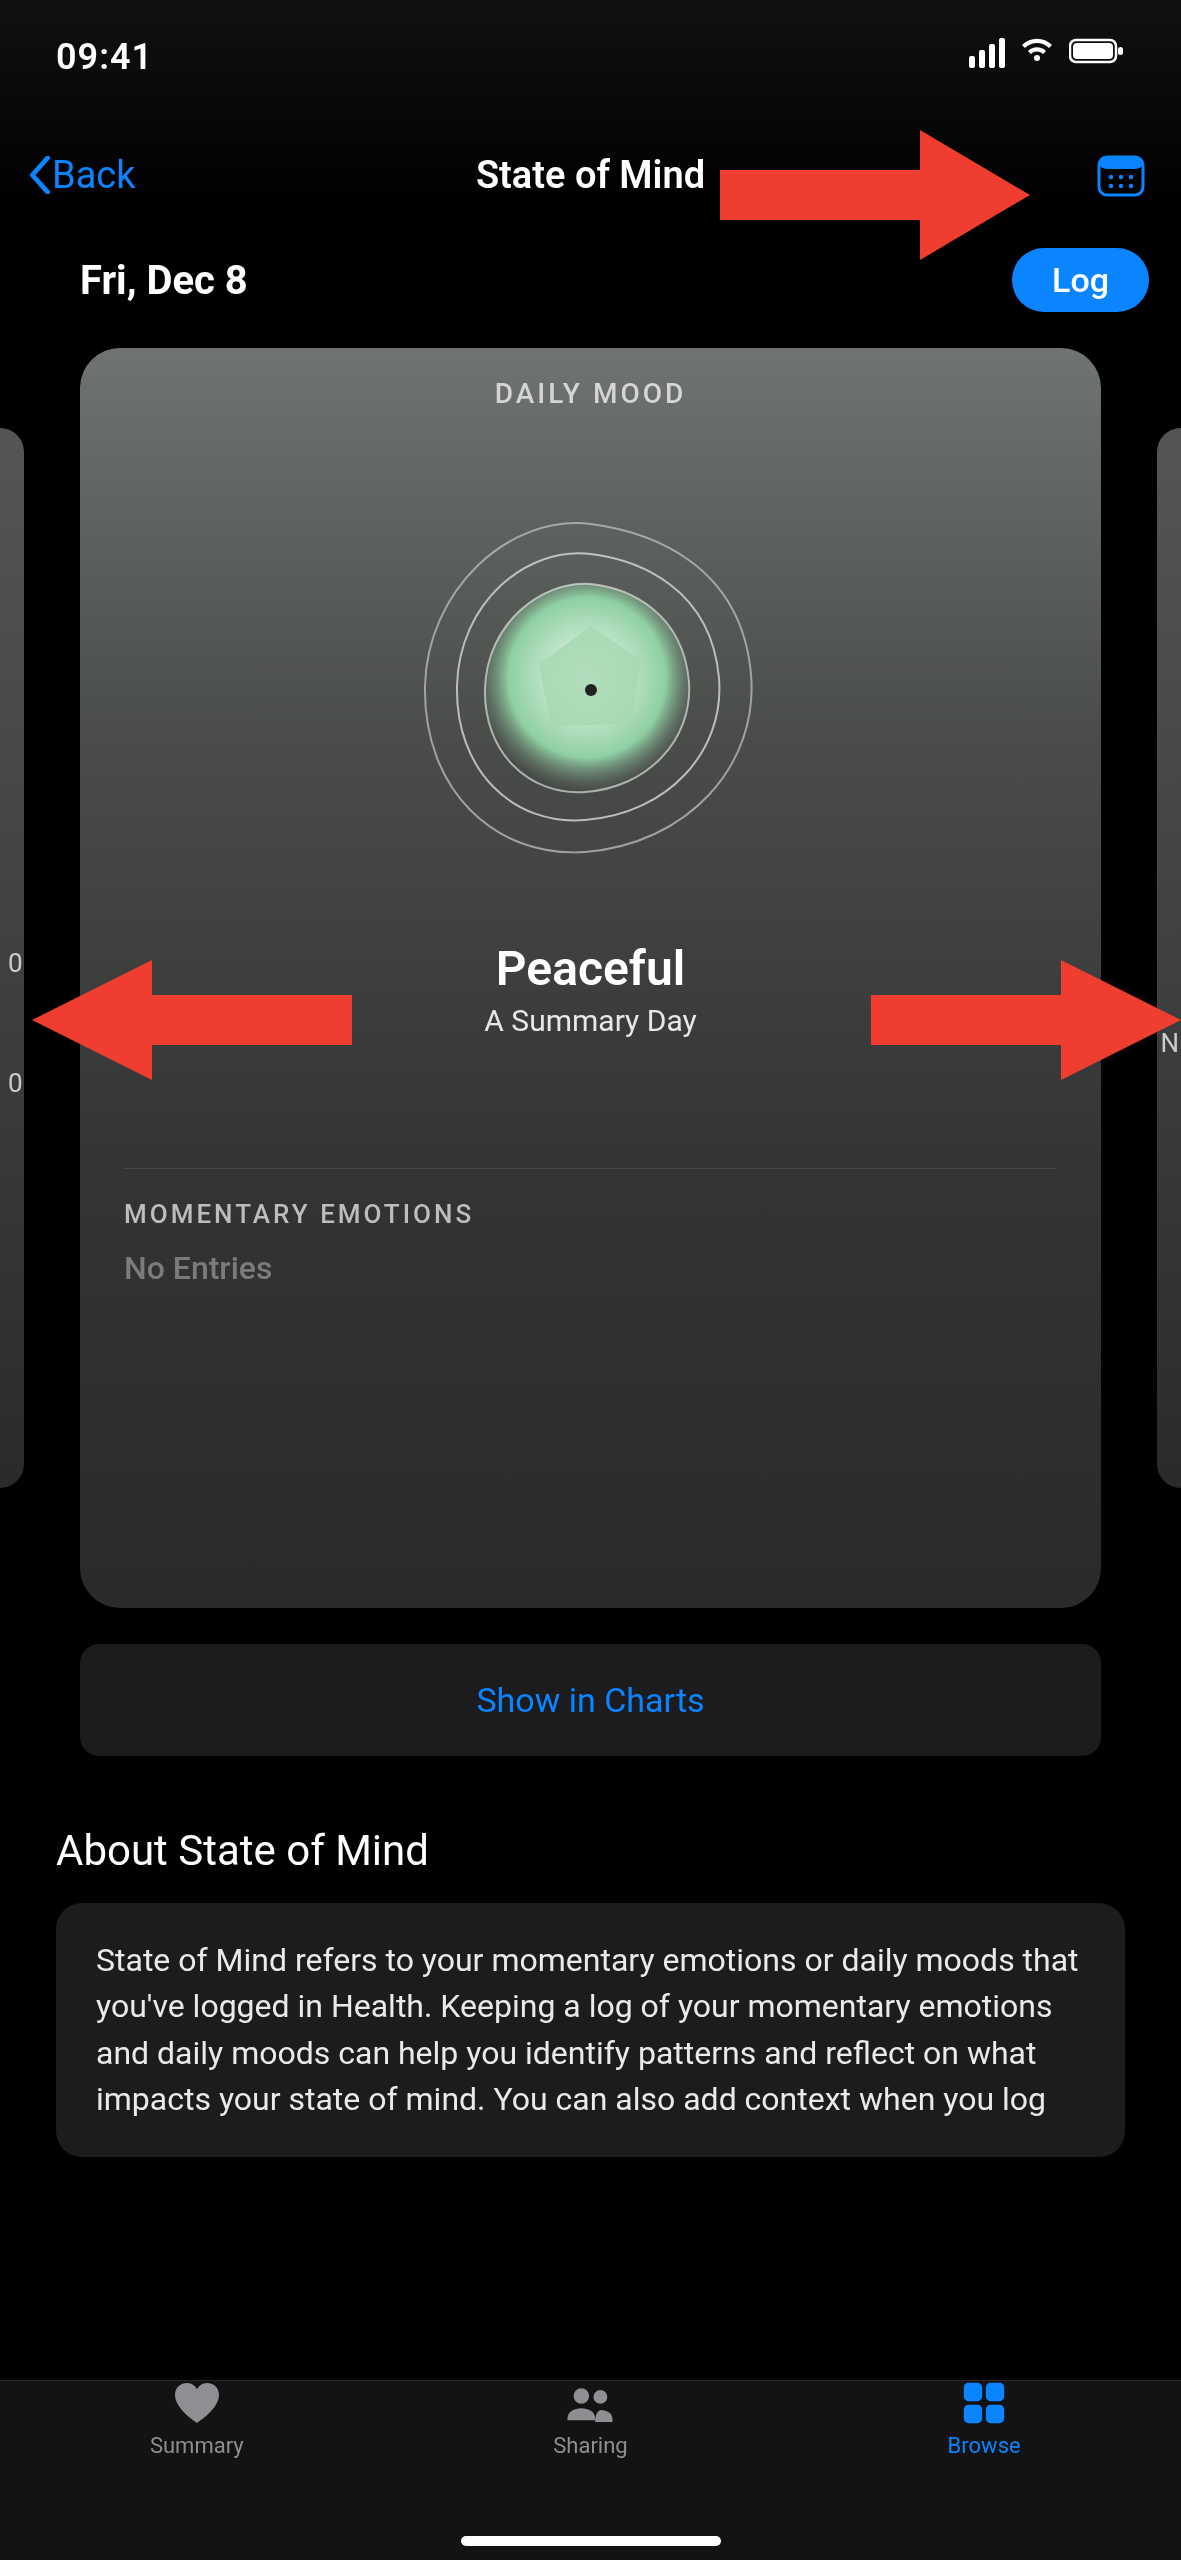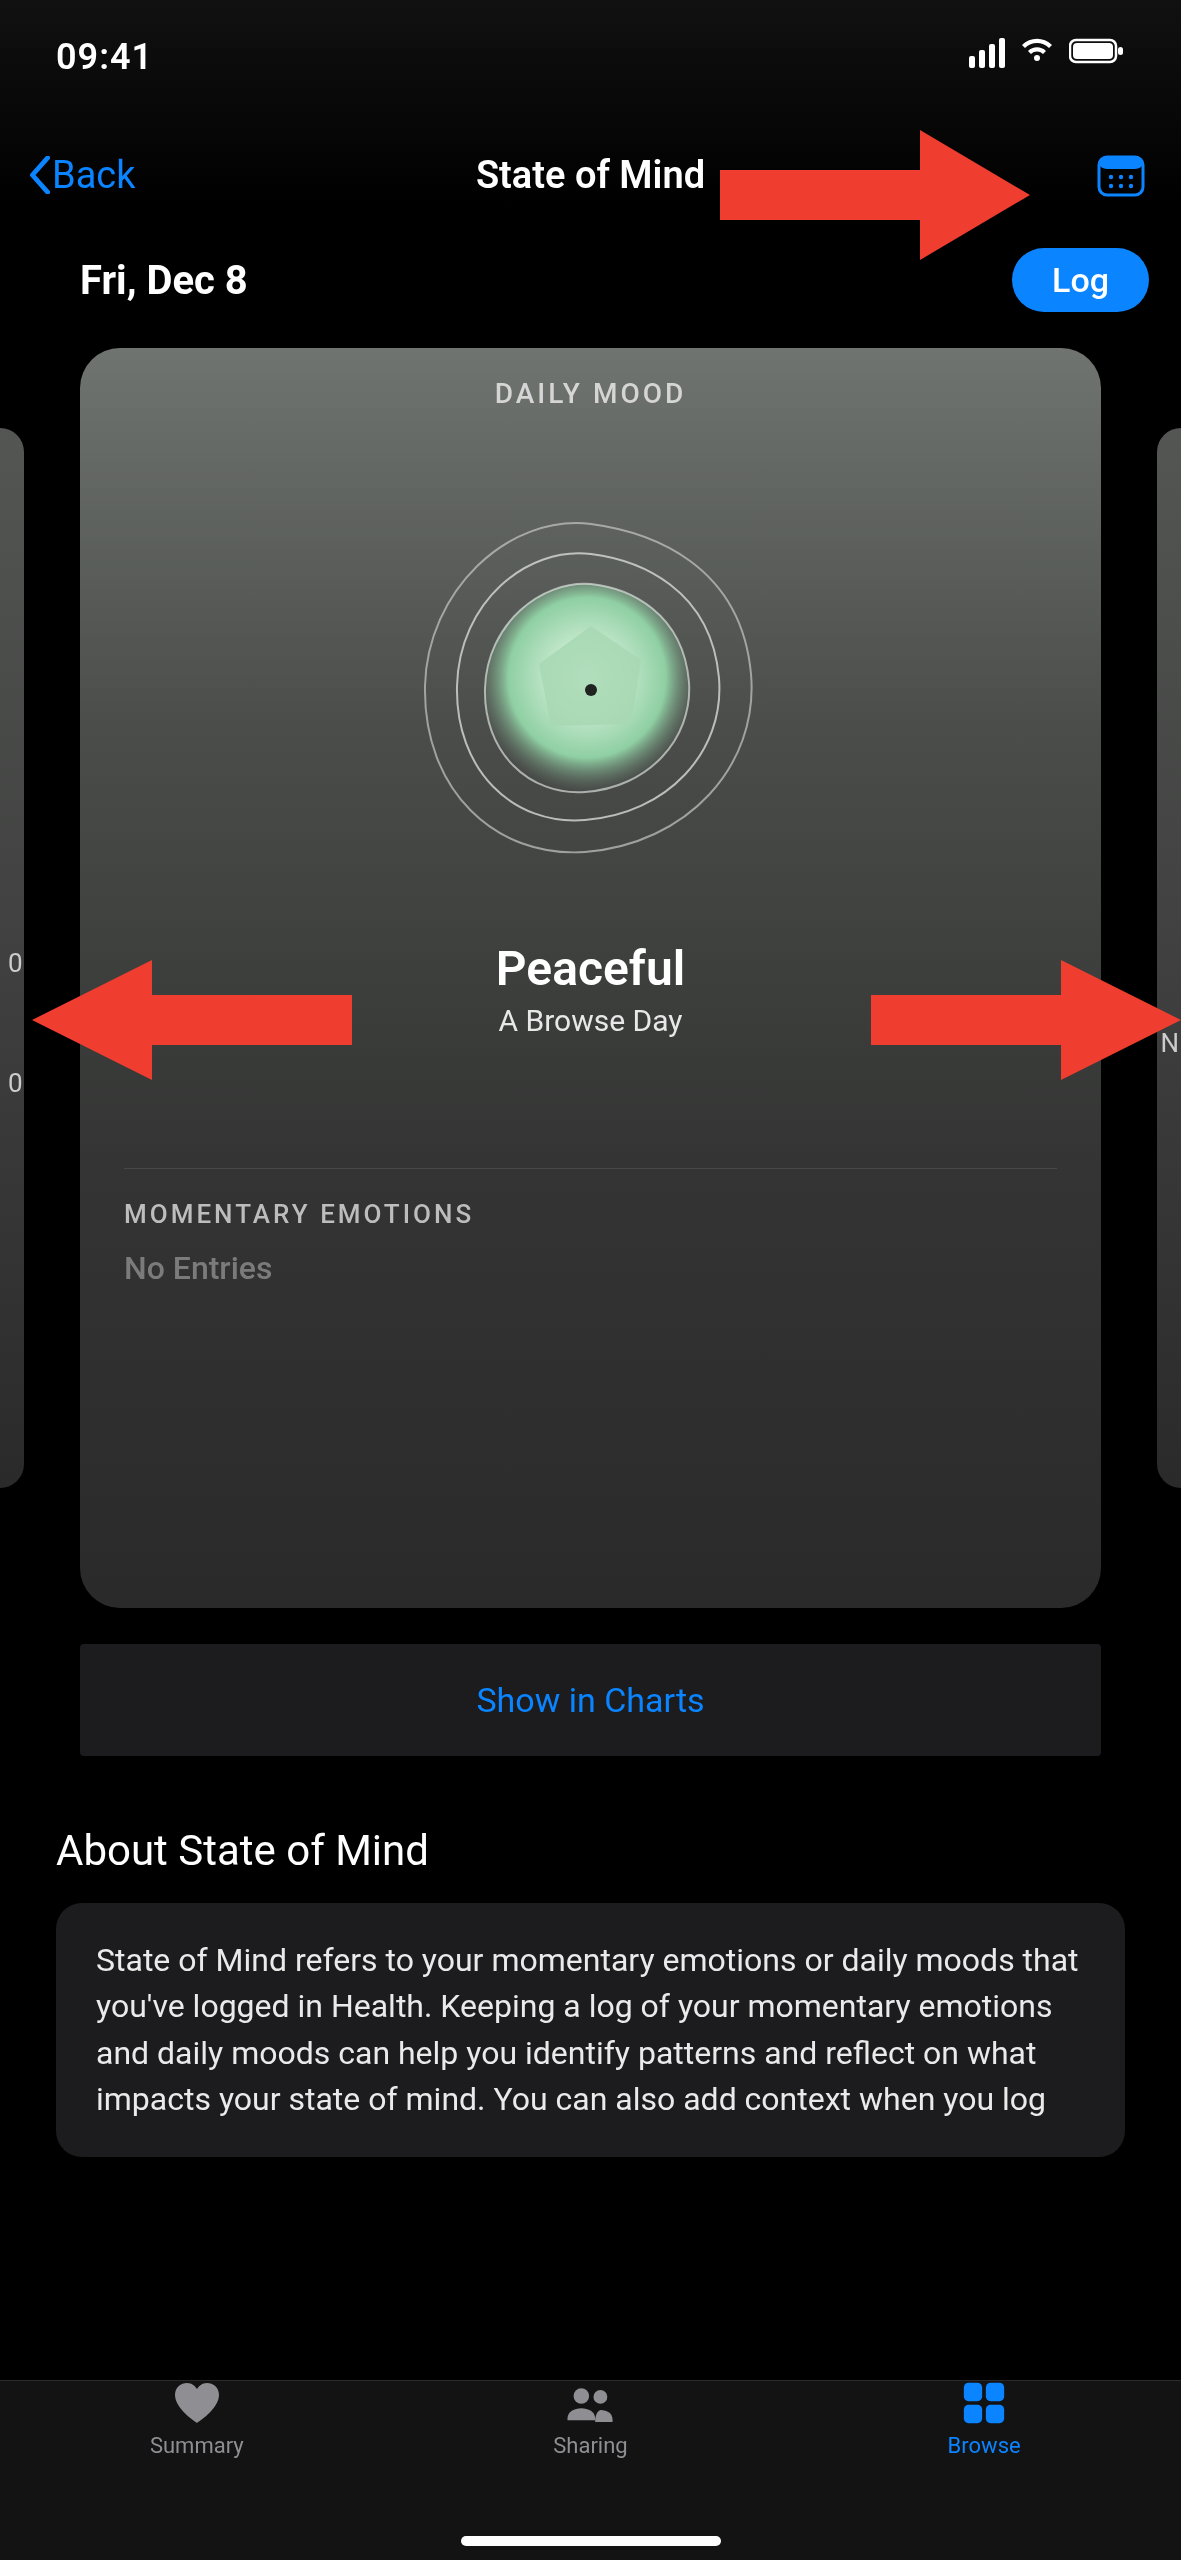--- a/index.html
+++ b/index.html
@@ -114,21 +114,21 @@
   .mood-title{text-align:center;font-size:48px;font-weight:600;margin-top:10px;}
   .mood-sub{text-align:center;font-size:30px;color:#e8e8e8;margin-top:6px;}
   .mood-tag{text-align:center;font-size:30px;color:#a7a7a7;margin-top:4px;}
   .card-divider{height:1px;background:#5c5c5c;margin:130px 0 30px 0;opacity:.5;}
   .section-label{font-size:26px;letter-spacing:3px;color:#bdbdbd;font-weight:500;}
   .no-entries{font-size:32px;color:#7b7b7b;margin-top:20px;font-weight:500;}
 
   
   .charts-btn{
     margin:36px 80px 0 80px;
-    background:#1c1c1e;border-radius:4px;
+    background:#1c1c1e;border-radius:19px;
     text-align:center;padding:36px 0;
     color:var(--blue);font-size:34px;font-weight:400;
   }
 
   
   .about-title{font-size:42px;font-weight:400;margin:70px 56px 28px 56px;}
   .about-card{
     margin:0 56px;background:#1c1c1e;border-radius:26px;
     padding:34px 40px;font-size:32px;line-height:1.45;color:#eaeaea;
   }
@@ -238,21 +238,21 @@
         <path d="M180 14c60 8 150 40 160 150 8 92-64 170-166 178C84 348 12 280 14 176 16 82 96 4 180 14Z" fill="none" stroke="#c6c8c6" stroke-width="2" opacity=".7"></path>
         <path d="M180 44c48 6 120 34 128 124 6 74-52 136-134 142-72 6-130-50-128-134C48 92 116 36 180 44Z" fill="none" stroke="#d8dad8" stroke-width="2" opacity=".8"></path>
         <path d="M180 74c38 4 92 28 98 98 4 58-42 106-104 110-56 4-102-40-100-104C76 114 130 70 180 74Z" fill="url(#g1)"></path>
         <path d="M180 74c38 4 92 28 98 98 4 58-42 106-104 110-56 4-102-40-100-104C76 114 130 70 180 74Z" fill="none" stroke="#f0f5f1" stroke-width="2" opacity=".6"></path>
         <path d="M180 116 230 150 220 214 140 216 128 154Z" fill="#a7d8b3" opacity=".85"></path>
         <circle cx="180" cy="180" r="6" fill="#1f2421"></circle>
       </svg>
     </div>
 
     <div class="mood-title">Peaceful</div>
-    <div class="mood-sub">A Browse Day</div>
+    <div class="mood-sub">A Summary Day</div>
 
     <div class="card-divider"></div>
     <div class="section-label">MOMENTARY EMOTIONS</div>
     <div class="no-entries">No Entries</div>
   </div>
 </div>
 
 <div class="charts-btn">Show in Charts</div>
 
 <div class="about-title">About State of Mind</div>

